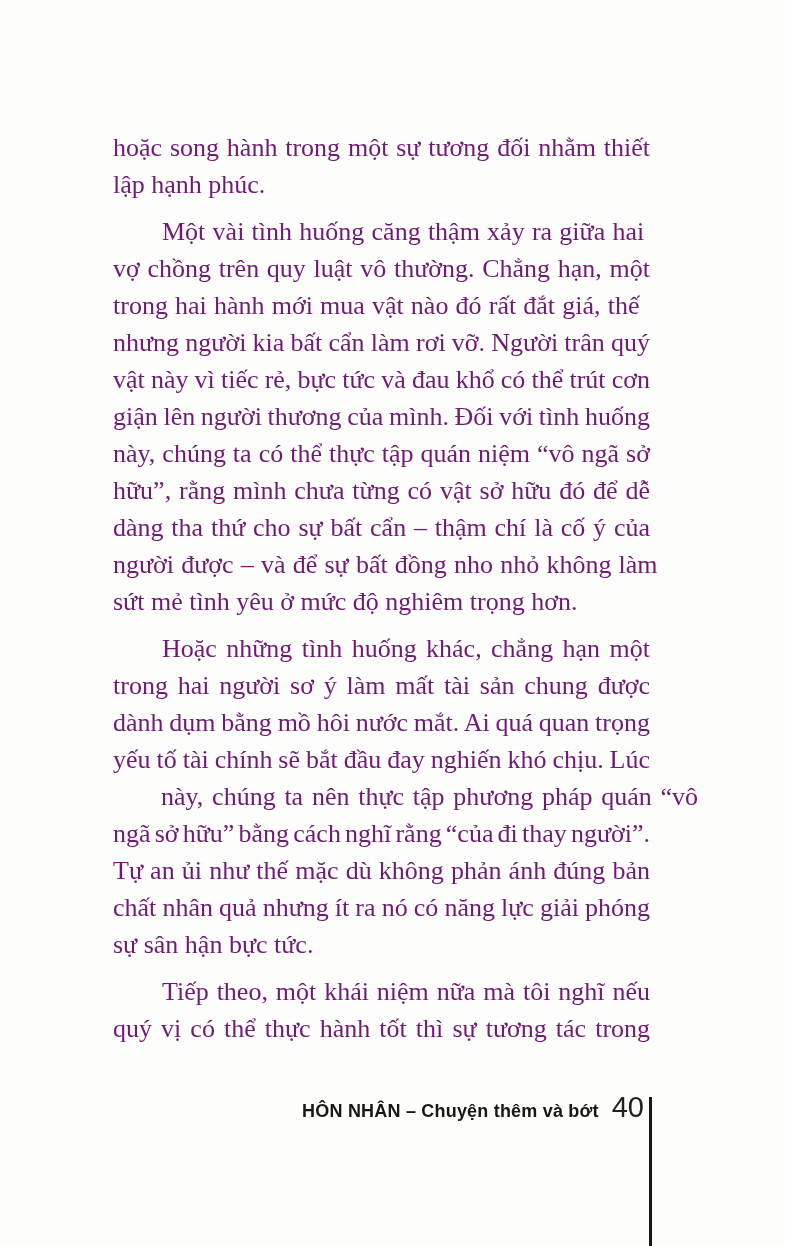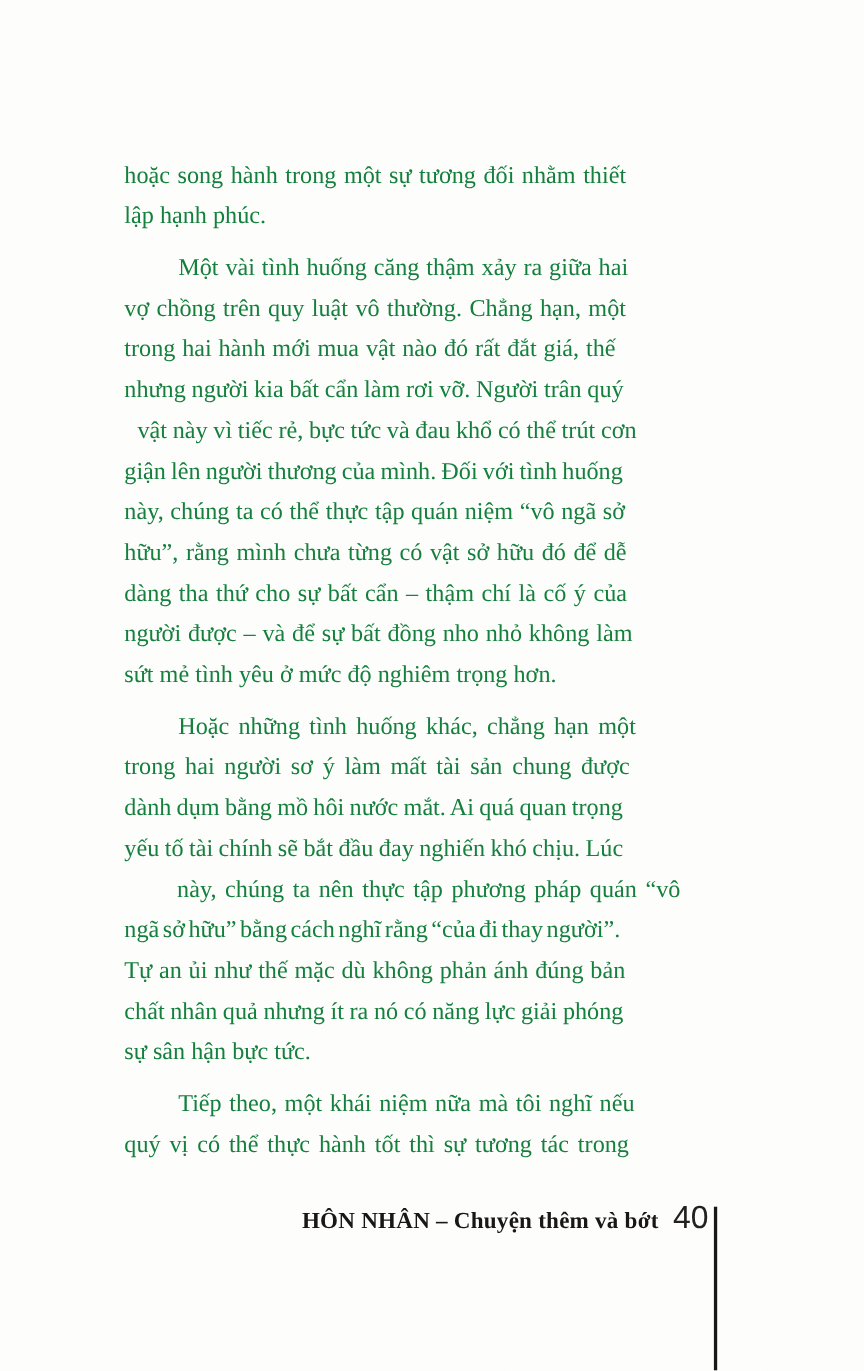--- a/index.html
+++ b/index.html
@@ -5,36 +5,36 @@
   html,body{margin:0;padding:0;}
   .page{
     position:relative;
     width:785px;height:1246px;
     background:#fdfdfc;
     overflow:hidden;
     font-family:"Liberation Serif", serif;
   }
   .text-block{
     position:absolute;
-    left:113px;top:140px;width:537px;
-    font-size:22px;line-height:37px;
-    color:#15803d;
+    left:113px;top:129px;width:537px;
+    font-size:26px;line-height:37px;
+    color:#701a75;
   }
   .para{margin:0 0 10px 0;}
   .line{height:37px;white-space:nowrap;overflow:visible;}
   .line.indent{padding-left:49px;}
   .line > span{white-space:nowrap;}
   .footer{
     position:absolute;
     top:1091px;right:141px;
     display:flex;align-items:baseline;gap:13px;
   }
   .running-title{
-    font-family:Liberation Serif, serif;
-    font-weight:700;font-size:21px;color:#181715;
+    font-family:Liberation Sans, sans-serif;
+    font-weight:700;font-size:18px;color:#181715;
     letter-spacing:0.2px;white-space:nowrap;
   }
   .page-number{
     font-family:"Liberation Sans", sans-serif;
     font-weight:400;font-size:29px;color:#22211f;
   }
   .footer-rule{
     position:absolute;
     left:649px;top:1097px;
     width:3px;height:149px;
@@ -48,21 +48,21 @@
   <div class="text-block" id="text-block">
       <div class="para">
         <div class="line"><span style="word-spacing: 1.33px;">hoặc song hành trong một sự tương đối nhằm thiết</span></div>
         <div class="line"><span style="word-spacing: 0px;">lập hạnh phúc.</span></div>
       </div>
       <div class="para">
         <div class="line indent"><span style="word-spacing: 0.75px;">Một vài tình huống căng thậm xảy ra giữa hai</span></div>
         <div class="line"><span style="word-spacing: 1.21px;">vợ chồng trên quy luật vô thường. Chẳng hạn, một</span></div>
         <div class="line"><span style="word-spacing: 0.66px;">trong hai hành mới mua vật nào đó rất đắt giá, thế</span></div>
         <div class="line"><span style="word-spacing: -0.29px;">nhưng người kia bất cẩn làm rơi vỡ. Người trân quý</span></div>
-        <div class="line"><span style="word-spacing: -0.35px; margin-left: 12px;">vật này vì tiếc rẻ, bực tức và đau khổ có thể trút cơn</span></div>
+        <div class="line"><span style="word-spacing: -0.35px;">vật này vì tiếc rẻ, bực tức và đau khổ có thể trút cơn</span></div>
         <div class="line"><span style="word-spacing: -0.85px;">giận lên người thương của mình. Đối với tình huống</span></div>
         <div class="line"><span style="word-spacing: 0.49px;">này, chúng ta có thể thực tập quán niệm “vô ngã sở</span></div>
         <div class="line"><span style="word-spacing: 1.35px;">hữu”, rằng mình chưa từng có vật sở hữu đó để dễ</span></div>
         <div class="line"><span style="word-spacing: 1.32px;">dàng tha thứ cho sự bất cẩn – thậm chí là cố ý của</span></div>
         <div class="line"><span style="word-spacing: 0.69px;">người được – và để sự bất đồng nho nhỏ không làm</span></div>
         <div class="line"><span style="word-spacing: 0px;">sứt mẻ tình yêu ở mức độ nghiêm trọng hơn.</span></div>
       </div>
       <div class="para">
         <div class="line indent"><span style="word-spacing: 2.92px;">Hoặc những tình huống khác, chẳng hạn một</span></div>
         <div class="line"><span style="word-spacing: 3.29px;">trong hai người sơ ý làm mất tài sản chung được</span></div>

